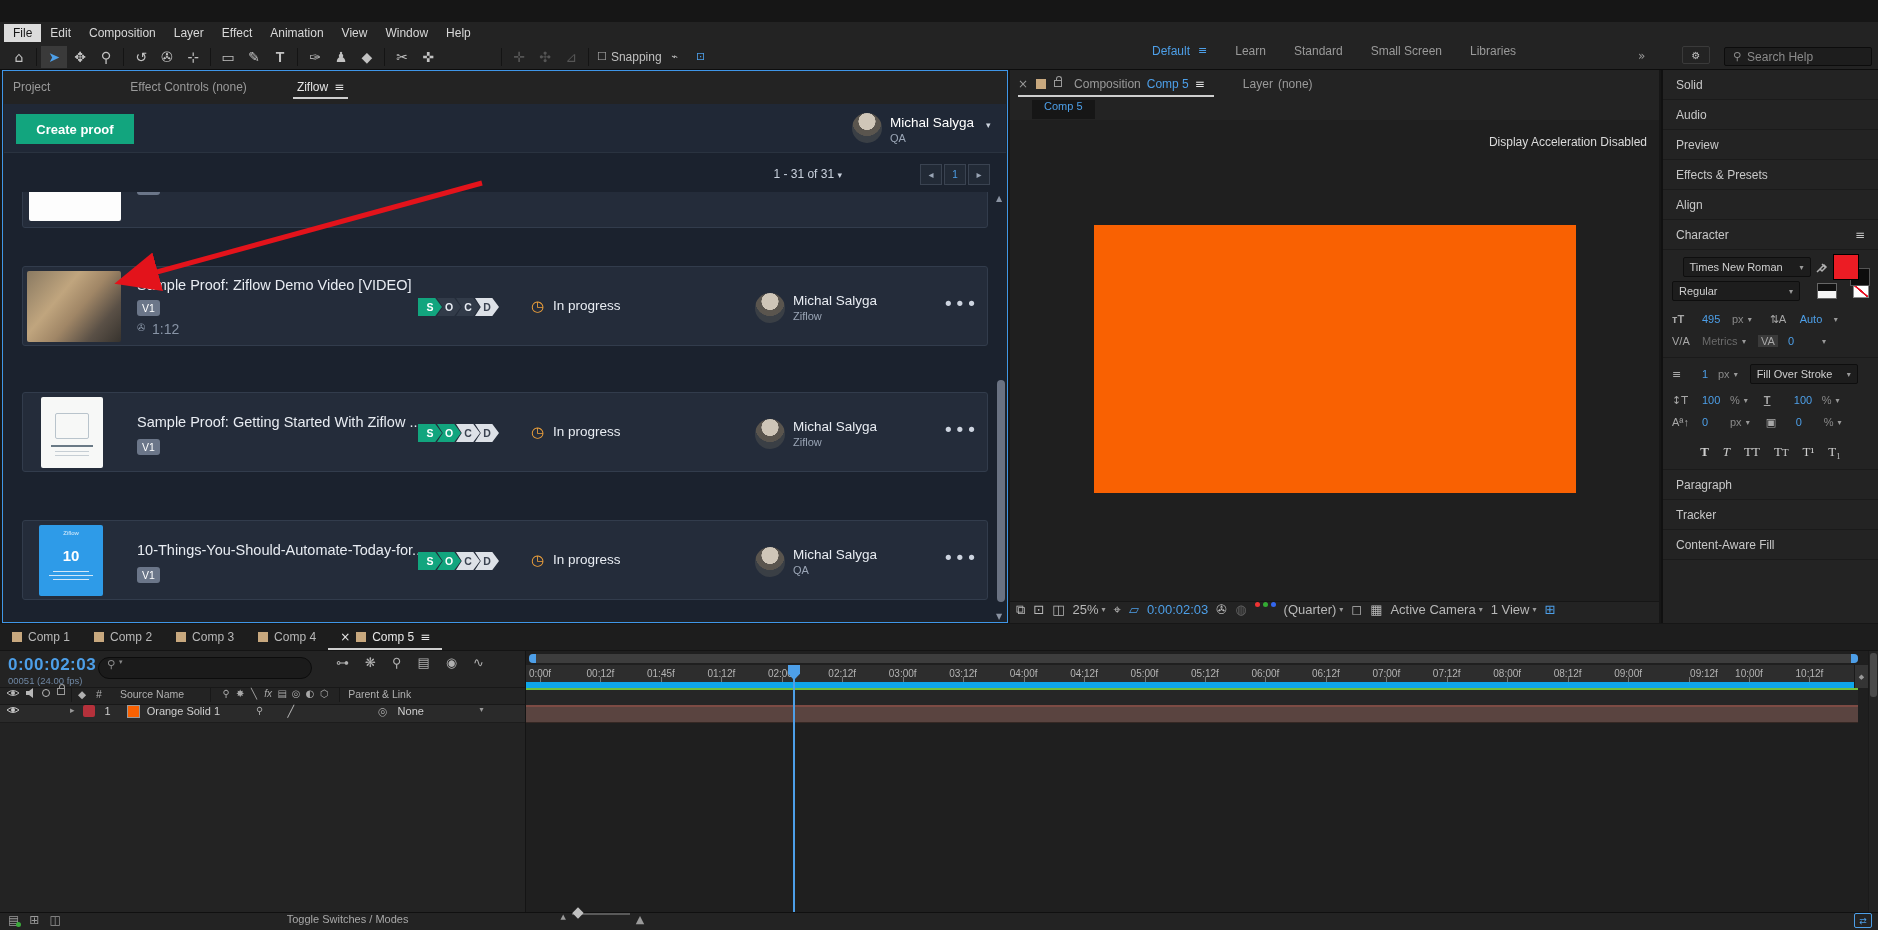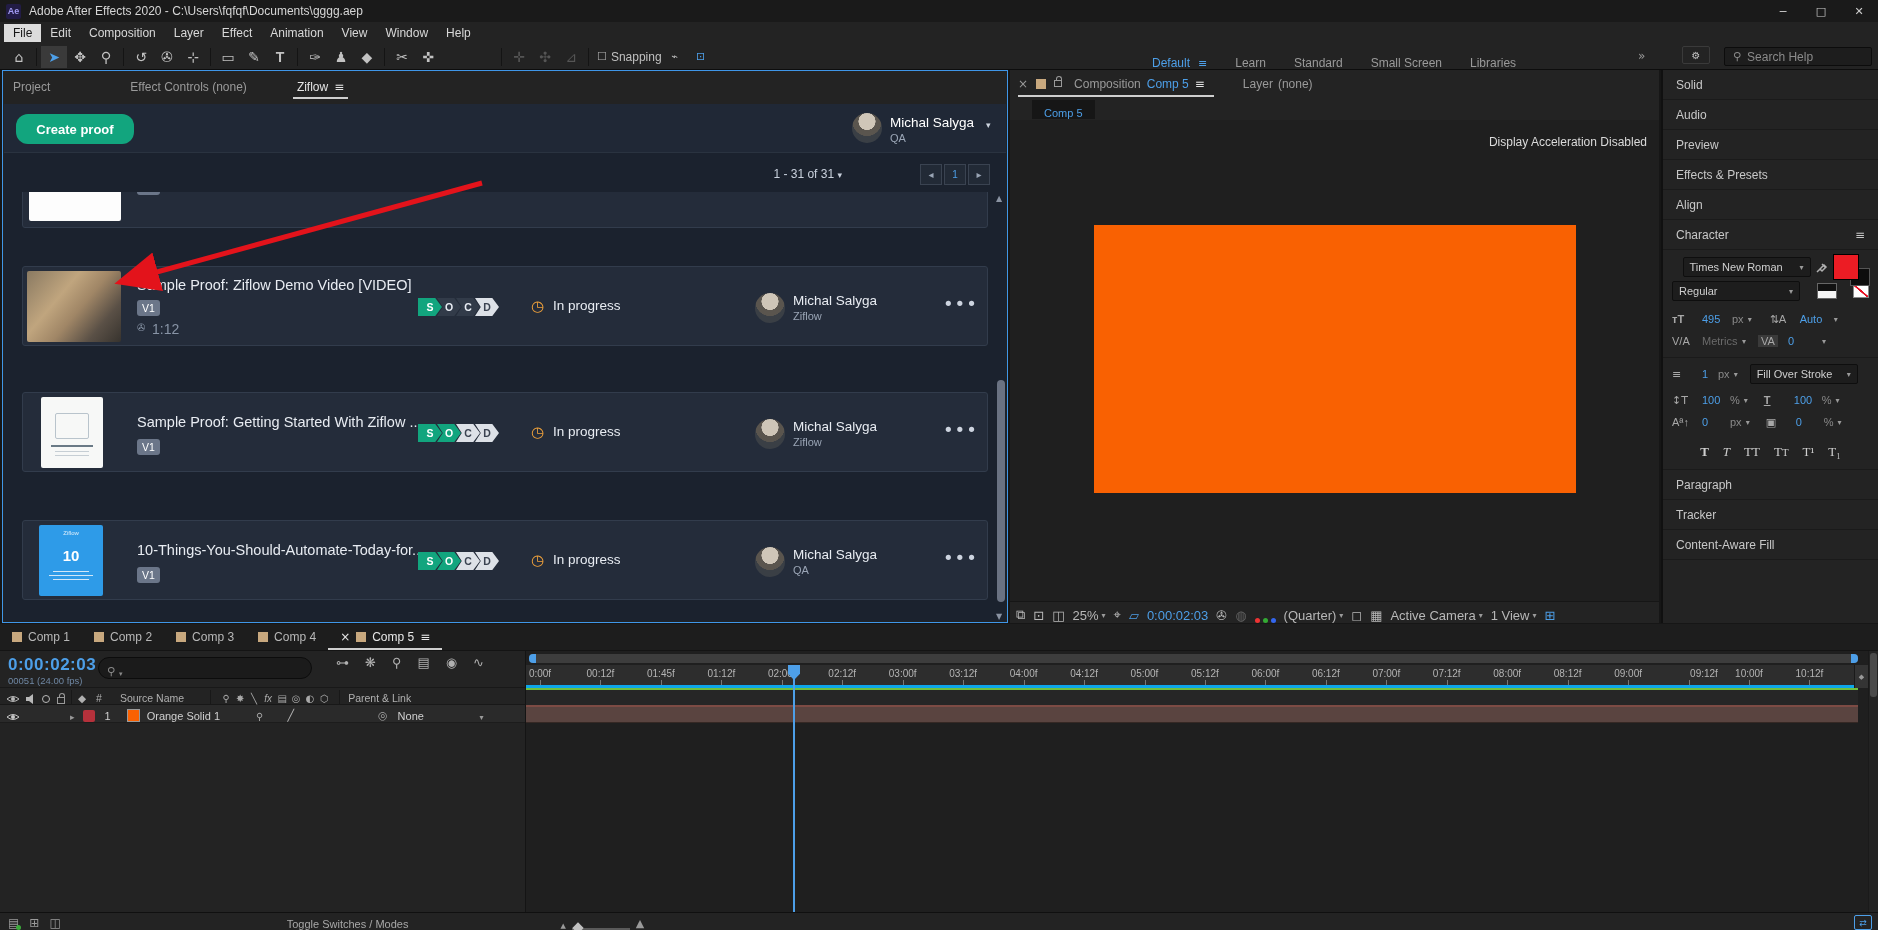--- a/index.html
+++ b/index.html
@@ -1,20 +1,20 @@
 <!DOCTYPE html>
 <html><head>
 <meta charset="utf-8">
 <style>
   *{box-sizing:border-box;margin:0;padding:0}
   html,body{background:#101010}
   body{font-family:"Liberation Sans",sans-serif;-webkit-font-smoothing:antialiased}
   #app{position:relative;width:1878px;height:930px;overflow:hidden;background:#161616;color:#c8c8c8;font-size:12px}
   .abs{position:absolute}
-  .flex{display:flex;align-items:flex-end}
+  .flex{display:flex;align-items:flex-start}
   .gly{font-family:"DejaVu Sans",sans-serif}
   
   #titlebar{left:0;top:0;width:1878px;height:22px;background:#1a1a1a;display:flex;align-items:center;gap:8px;padding-left:6px}
   .ae-badge{width:15px;height:15px;background:#221c45;color:#a29bf2;font-size:9px;font-weight:bold;display:flex;align-items:center;justify-content:center;border-radius:2px}
   #titlebar .title{color:#d6d6d6;font-size:12px}
   .winbtns{position:absolute;right:0;top:0;height:22px;display:flex}
   .winbtn{width:38px;height:22px;display:flex;align-items:center;justify-content:center;color:#cfcfcf;font-size:11px}
   #menubar{left:0;top:22px;width:1878px;height:22px;background:#232323;display:flex;align-items:center;padding-left:4px}
   .menu-item{padding:2px 9px;color:#d8d8d8;font-size:12px}
   .menu-item.active{background:#dcdcdc;color:#161616}
@@ -27,21 +27,21 @@
   .ws.active{color:#4D9FE8}
   .searchbox{background:#1d1d1d;border:1px solid #0c0c0c;border-radius:2px;height:19px;display:flex;align-items:center;gap:6px;padding:0 8px;color:#8a8a8a}
   
   .tabstrip{background:#232323;color:#9a9a9a;font-size:12px;display:flex;align-items:center}
   .ptab{padding:0 10px;position:relative;height:100%;display:flex;align-items:center;gap:6px}
   .ptab.active{color:#e4e4e4}
   .underline{position:absolute;height:2px;background:#cfcfcf;bottom:4px}
   
   #ziflow{left:2px;top:70px;width:1006px;height:553px;border:1px solid #3F96E8;background:#232323}
   #zf-web{position:absolute;left:1px;top:33px;right:1px;bottom:1px;background:#1B222E}
-  .btn-create{background:#12A57E;color:#fff;border:none;border-radius:12px;font-size:13px;font-weight:bold;width:118px;height:30px;display:flex;align-items:center;justify-content:center}
+  .btn-create{background:#12A57E;color:#fff;border:none;border-radius:0;font-size:13px;font-weight:bold;width:118px;height:30px;display:flex;align-items:center;justify-content:center}
   .avatar{border-radius:50%;background:radial-gradient(circle at 50% 28%,#cfc6b8 0 32%,#5a554e 33% 55%,#3a3f45 56% 100%)}
   .zcard{position:absolute;left:18px;width:966px;height:80px;background:#242C3A;border:1px solid #323C4C;border-radius:3px}
   .zthumb{position:absolute;border-radius:2px}
   .ztitle{position:absolute;left:114px;color:#e8ecf2;font-size:14.5px}
   .vbadge{position:absolute;left:114px;background:#6B7689;color:#fff;font-size:10.5px;padding:2px 5px;border-radius:3px}
   .stage{width:24px;height:18px;margin-left:-5px;display:inline-flex;align-items:center;justify-content:center;font-size:10.5px;font-weight:bold;clip-path:polygon(0 0,72% 0,100% 50%,72% 100%,0 100%,24% 50%)}
   .stage.first{clip-path:polygon(0 0,72% 0,100% 50%,72% 100%,0 100%);margin-left:0}
   .st-done{background:#12A57E;color:#fff}
   .st-active{background:#323B49;color:#e9edf4}
   .st-pending{background:#DDE1E7;color:#3A4250}
@@ -76,29 +76,20 @@
   .rtick{position:absolute;bottom:0;width:1px;height:5px;background:#777}
   .swico{color:#a8a8a8;font-size:10px;width:14px;text-align:center}
   
   #arrow-svg{left:0;top:70px;pointer-events:none;z-index:40}
 </style>
 </head>
 <body>
 
 <div id="app">
 
-  <div class="abs" id="titlebar">
-    <span class="ae-badge">Ae</span>
-    <span class="title">Adobe After Effects 2020 - C:\Users\fqfqf\Documents\gggg.aep</span>
-    <div class="winbtns">
-      <span class="winbtn gly">─</span>
-      <span class="winbtn gly">□</span>
-      <span class="winbtn gly">✕</span>
-    </div>
-  </div>
 
   <div class="abs" id="menubar">
     <span class="menu-item active">File</span>
     <span class="menu-item">Edit</span>
     <span class="menu-item">Composition</span>
     <span class="menu-item">Layer</span>
     <span class="menu-item">Effect</span>
     <span class="menu-item">Animation</span>
     <span class="menu-item">View</span>
     <span class="menu-item">Window</span>
@@ -536,21 +527,21 @@
 
     <div class="abs" style="left:525px;top:27px;width:1px;height:261px;background:#141414"></div>
 
     <div class="abs" style="left:526px;top:27px;width:1342px;height:261px;background:#1f1f1f;overflow:hidden">
 
       <div class="abs" style="left:3px;top:3px;right:10px;height:9px;background:#3d3d3d;border-radius:4px">
         <span style="position:absolute;left:0;top:0;width:7px;height:9px;background:#4D9FE8;border-radius:4px 0 0 4px"></span>
         <span style="position:absolute;right:0;top:0;width:7px;height:9px;background:#4D9FE8;border-radius:0 4px 4px 0"></span>
       </div>
 
-      <div class="abs" id="ruler-labels" style="left:0;top:14px;width:1332px;height:23px;background:#2d2d2d;border-bottom:3px solid #0ea5e9">
+      <div class="abs" id="ruler-labels" style="left:0;top:14px;width:1332px;height:23px;background:#2d2d2d;border-bottom:6px solid #0ea5e9">
           <span class="rlabel" style="left: 14px;">0:00f</span>
           <i class="rtick" style="left: 14px;"></i>
           <span class="rlabel" style="left: 74.45px;">00:12f</span>
           <i class="rtick" style="left: 74.45px;"></i>
           <span class="rlabel" style="left: 134.9px;">01:45f</span>
           <i class="rtick" style="left: 134.9px;"></i>
           <span class="rlabel" style="left: 195.35px;">01:12f</span>
           <i class="rtick" style="left: 195.35px;"></i>
           <span class="rlabel" style="left: 255.8px;">02:00f</span>
           <i class="rtick" style="left: 255.8px;"></i>

